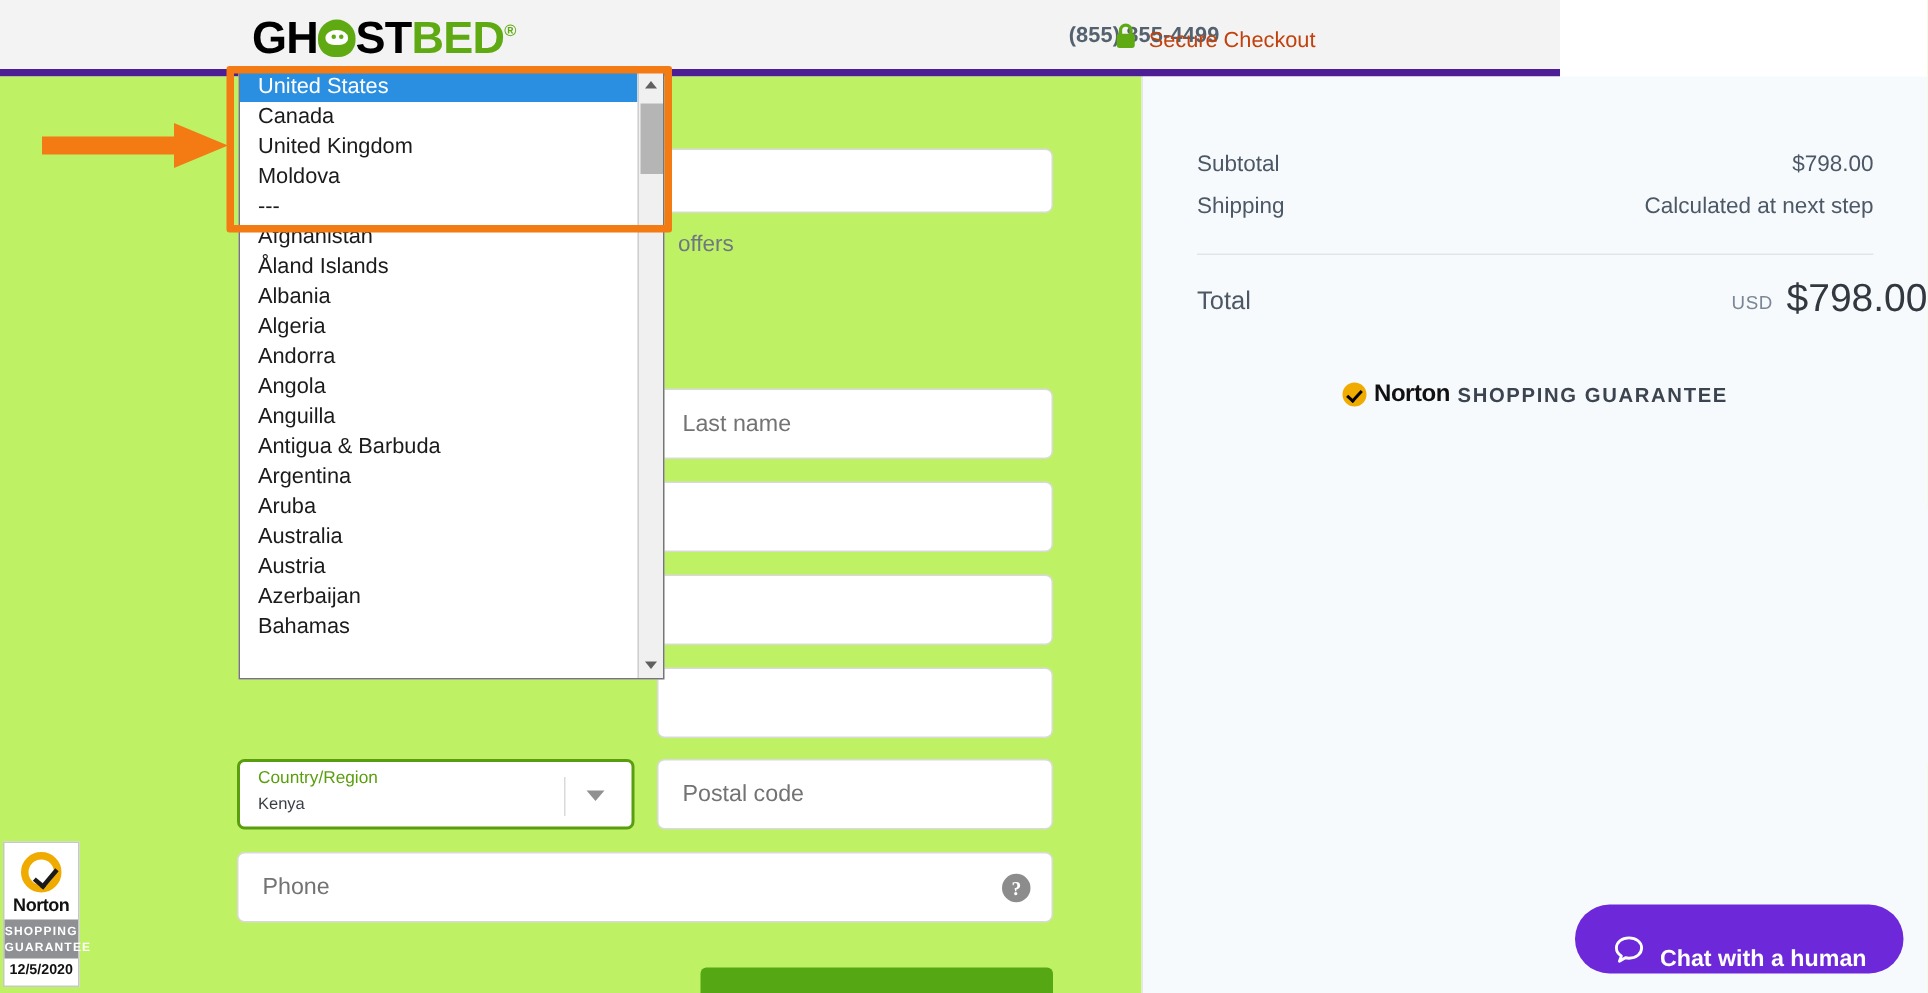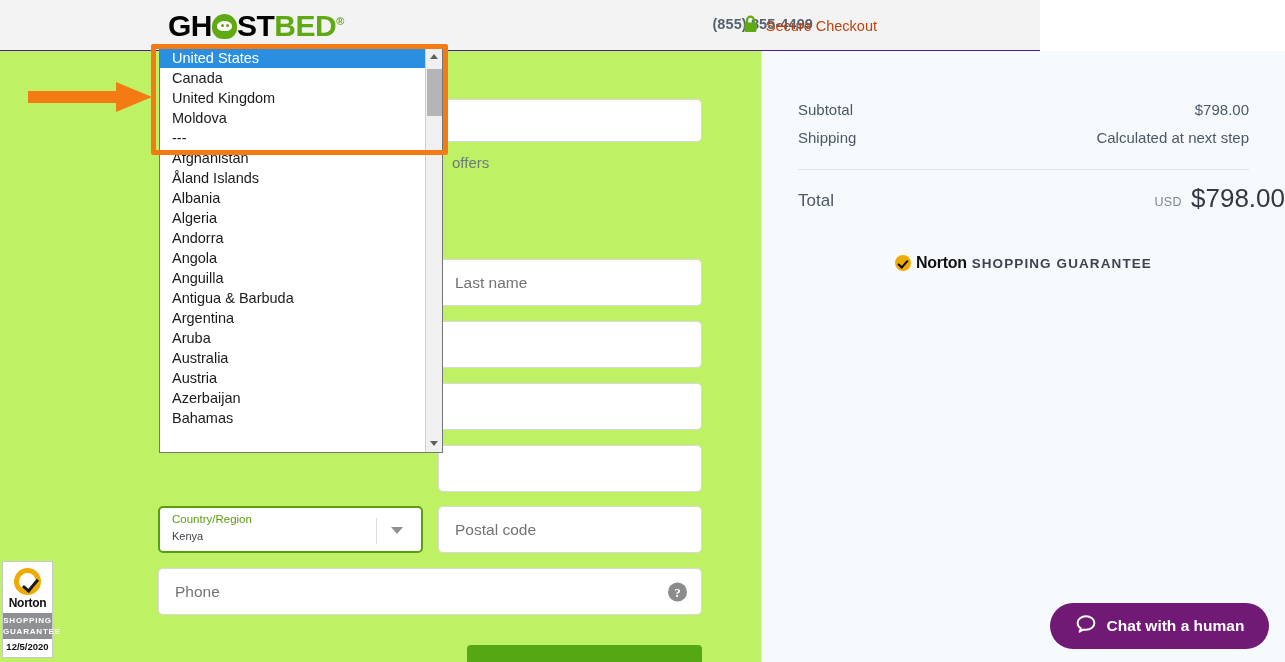--- a/index.html
+++ b/index.html
@@ -9,21 +9,21 @@
     width: 1285px; height: 662px;
     overflow: hidden;
     font-family: "Liberation Sans", sans-serif;
     background: #ffffff;
   }
   .page { position: relative; width: 1285px; height: 662px; background:#fff; }
 
   
   .header {
     position: absolute; top: 0; left: 0; width: 1040px; height: 51px;
-    background: #f3f3f3; border-bottom: 1px solid #4c1d95;
+    background: #f3f3f3; border-bottom: 5px solid #4c1d95;
   }
   .logo {
     position: absolute; left: 168px; top: 9px;
     font-size: 30px; font-weight: bold; letter-spacing: -0.5px;
     color: #000; white-space: nowrap; font-family: "Liberation Sans", sans-serif;
   }
   .logo .green { color: #5faa12; }
   .logo .reg { font-size: 11px; color:#5faa12; vertical-align: super; }
   .ghost-o {
     display: inline-block; width: 25px; height: 25px; border-radius: 50% 50% 44% 44%;
@@ -189,21 +189,21 @@
   .seal-norton { font-size: 12px; font-weight: bold; color: #111; letter-spacing: -0.3px; }
   .seal-sg {
     background: #8e9094; color: #fff; font-size: 8px; font-weight: bold;
     letter-spacing: 0.8px; line-height: 11px; margin-top: 3px; padding: 2px 0;
   }
   .seal-date { font-size: 9.5px; font-weight: bold; color: #111; margin-top: 2px; }
 
   
   .chat-btn {
     position: absolute; left: 1050px; top: 603px; width: 219px; height: 46px;
-    background: #701a75; border-radius: 23px; display: flex; align-items: center;
+    background: #6d28d9; border-radius: 23px; display: flex; align-items: flex-end;
     justify-content: center; gap: 10px; cursor: pointer; z-index: 30;
   }
   .chat-label { font-size: 15.5px; font-weight: bold; color: #fff; }
 </style>
 </head>
 <body>
 
 <div class="page">
 
   <div class="header">

